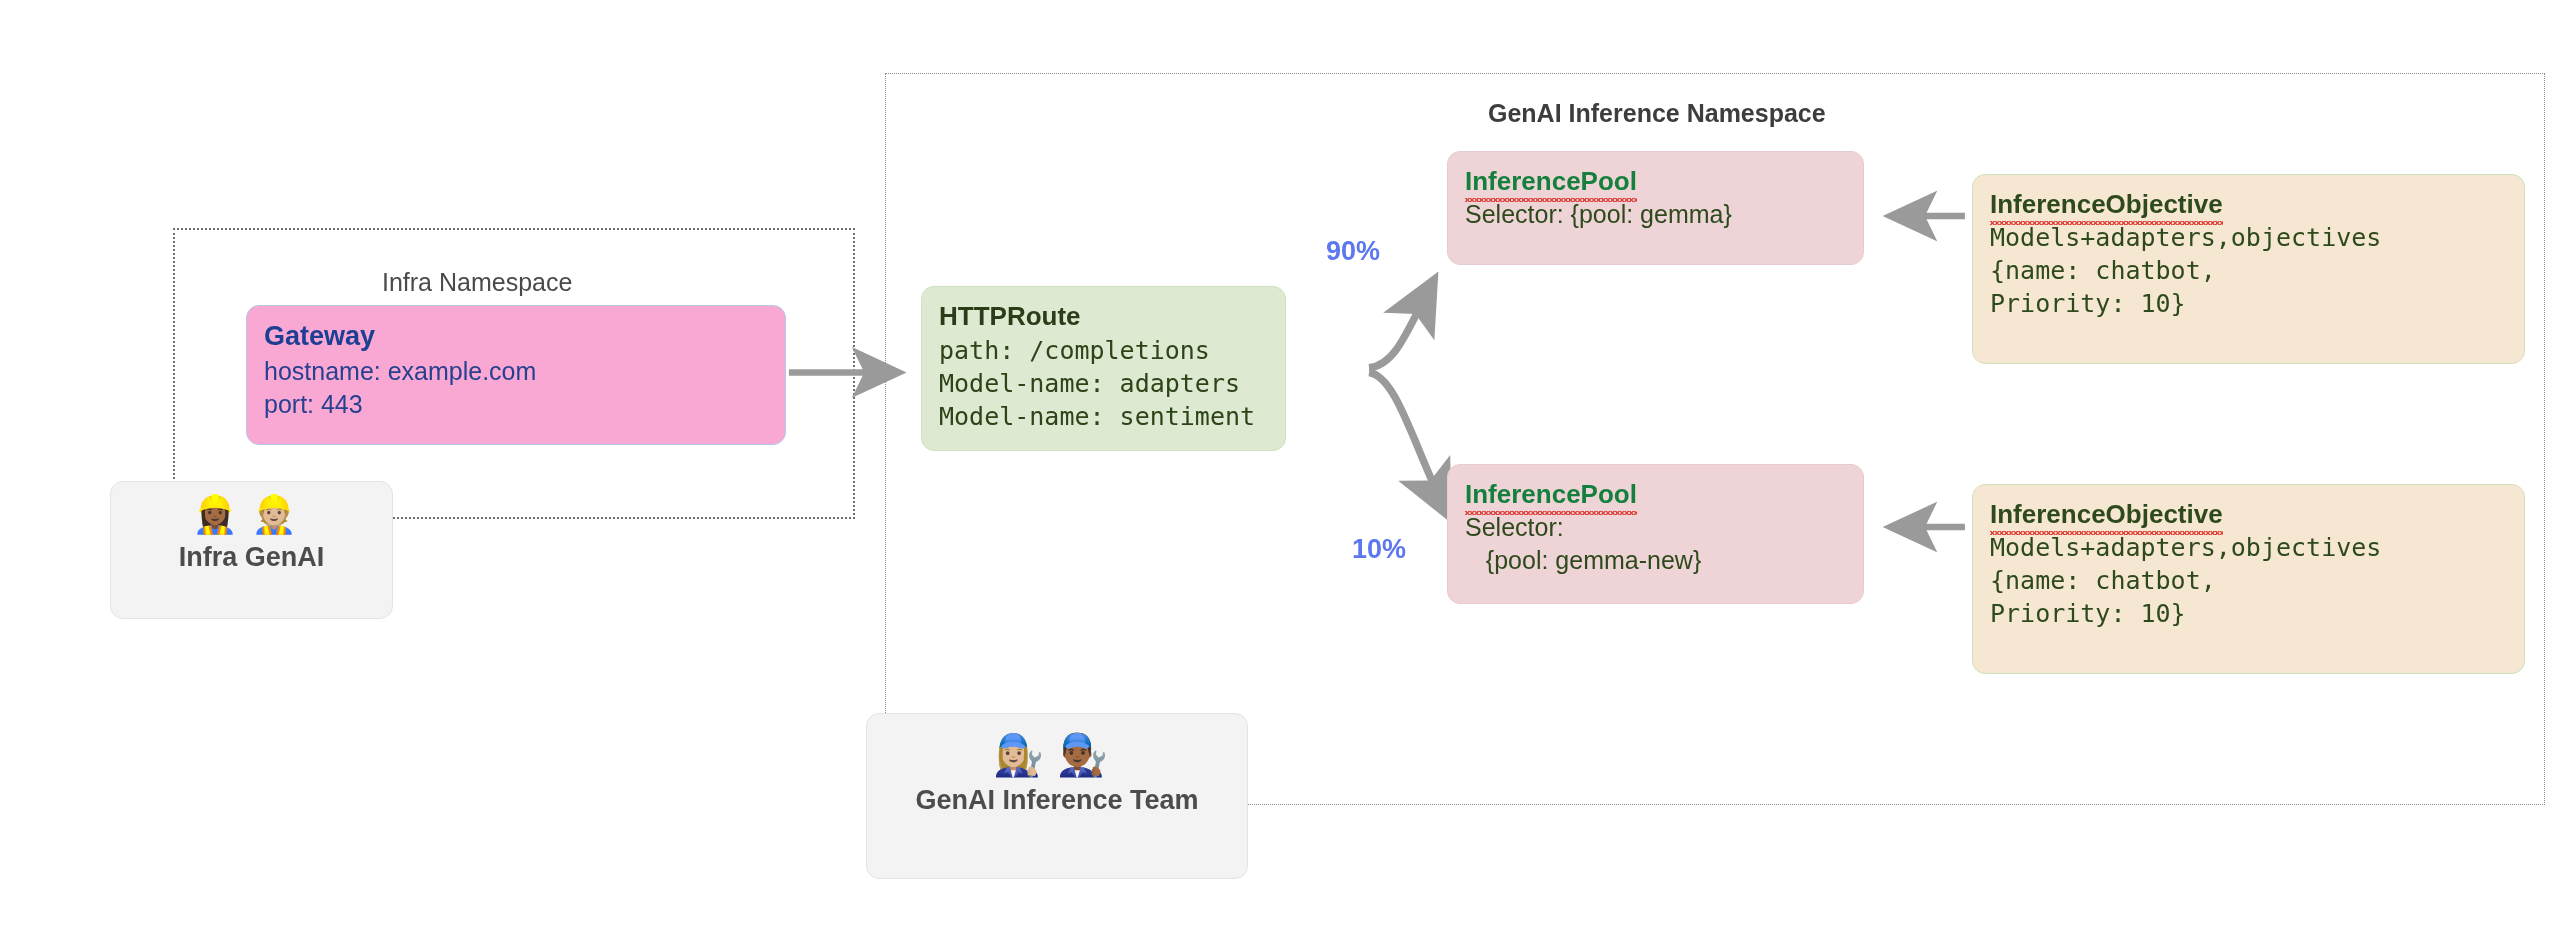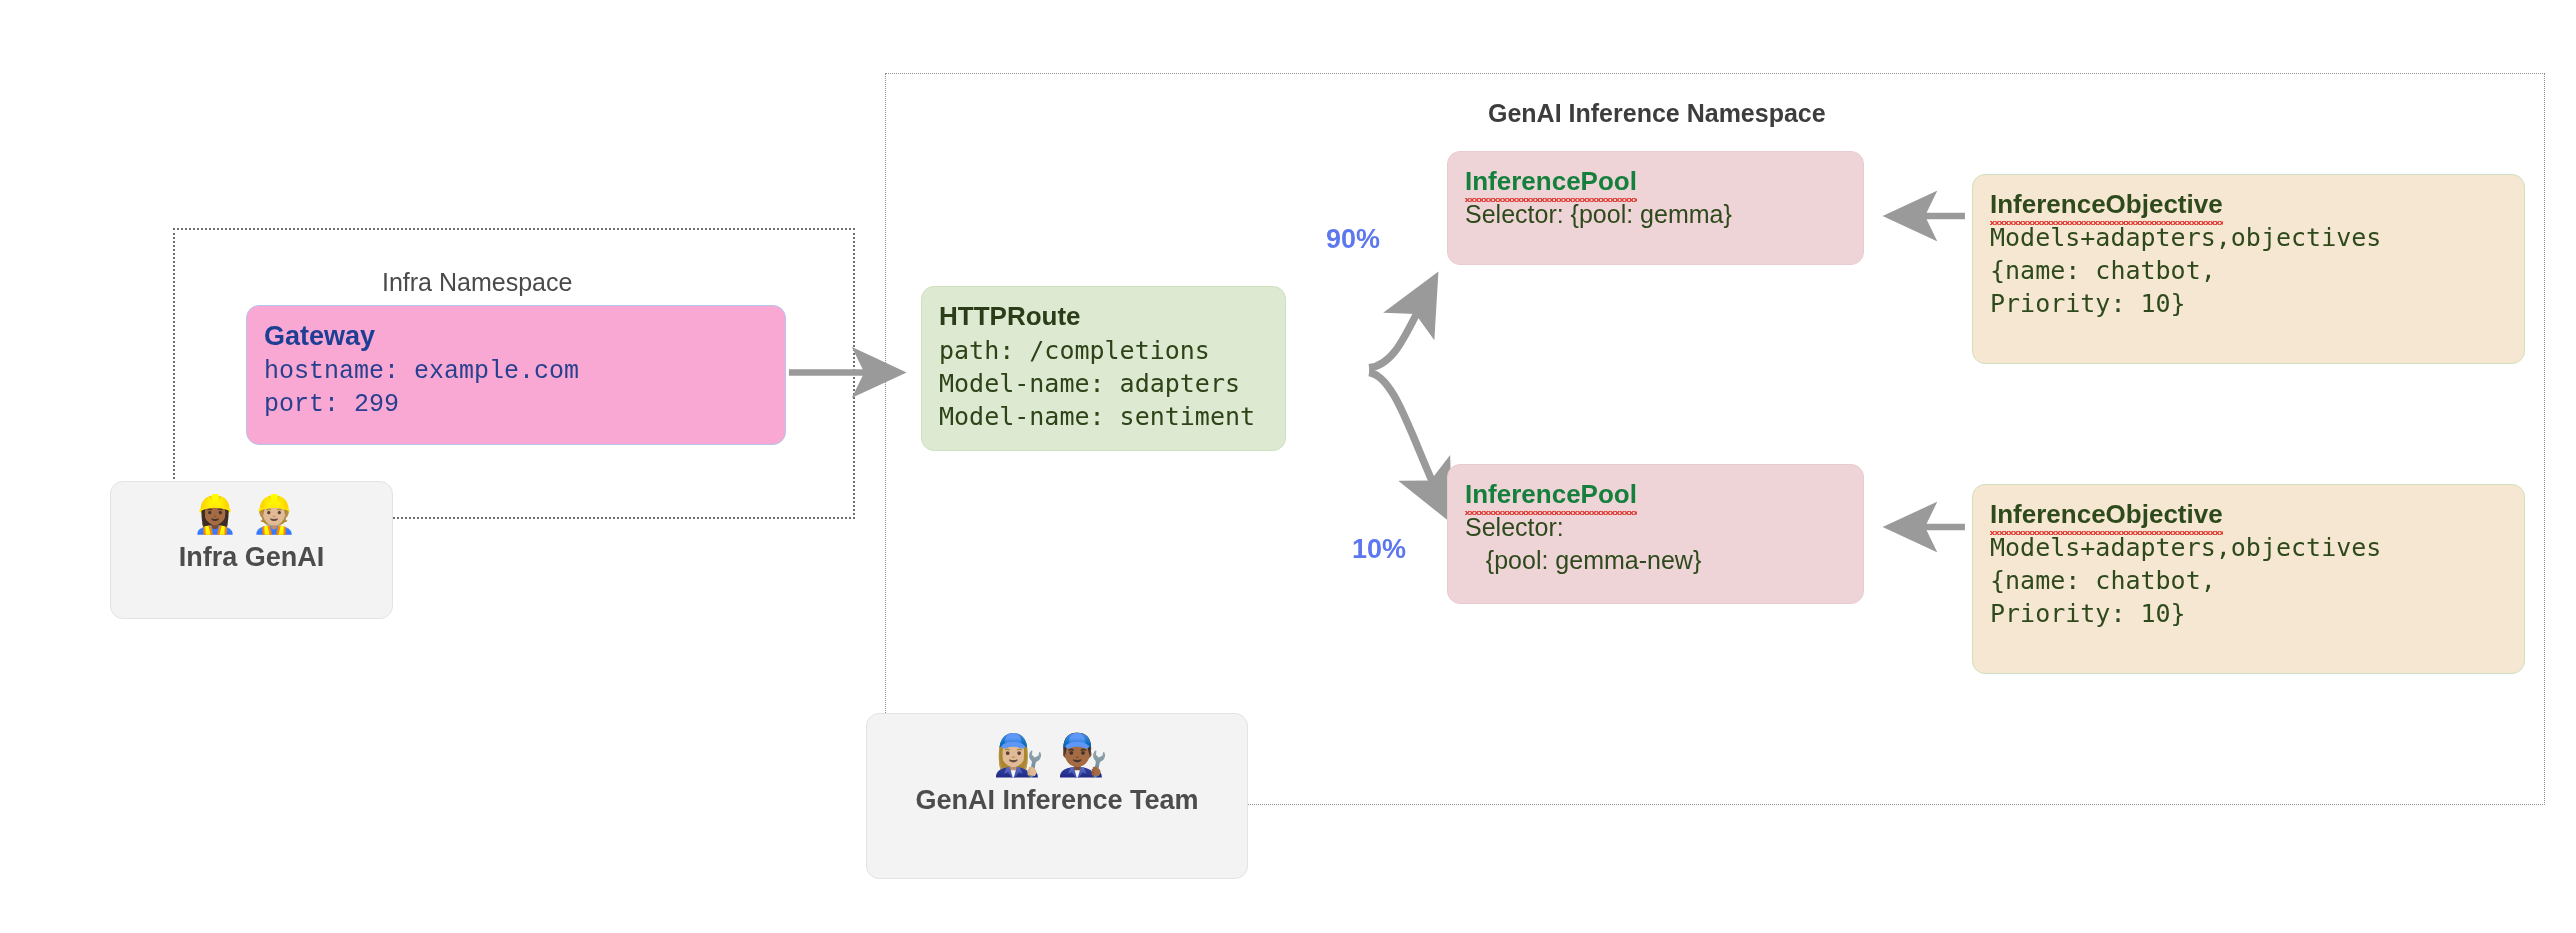--- a/index.html
+++ b/index.html
@@ -87,21 +87,21 @@
   }
   #gateway-card .title {
     font-size: 27px;
     color: #1c3f94;
     font-family: "Liberation Sans", sans-serif;
     margin-bottom: 1.9px;
   }
   #gateway-card .line {
     font-size: 25px;
     color: #27408f;
-    font-family: Liberation Mono, monospace;
+    font-family: Liberation Sans, sans-serif;
   }
 
   
   #httproute-card {
     left: 921px;
     top: 286px;
     width: 365px;
     height: 165px;
     background: #dde9d0;
     border: 0.9px solid #cfe0be;
@@ -200,21 +200,21 @@
   }
 
   
   .pct-label {
     position: absolute;
     font-size: 27px;
     font-weight: 700;
     color: #5c77ef;
     white-space: nowrap;
   }
-  #pct-90 { left: 1326px; top: 224px; }
+  #pct-90 { left: 1326px; top: 236px; }
   #pct-10 { left: 1352px; top: 534px; }
 
   
   #arrow-layer {
     position: absolute;
     left: 0;
     top: 0;
     width: 2576px;
     height: 933px;
     pointer-events: none;
@@ -245,21 +245,21 @@
     <path d="M1470,400 C1500,404 1518,480 1555,554" stroke="#9a9a9a" stroke-width="8" fill="none" marker-end="url(#ah)"></path>
 
     <path d="M2110,232 L2030,232" stroke="#9a9a9a" stroke-width="7" fill="none" marker-end="url(#ah)"></path>
 
     <path d="M2110,566 L2030,566" stroke="#9a9a9a" stroke-width="7" fill="none" marker-end="url(#ah)"></path>
   </svg>
 
   <div class="card" id="gateway-card">
     <span class="title">Gateway</span>
     <span class="line">hostname: example.com</span>
-    <span class="line">port: 299</span>
+    <span class="line">port: 443</span>
   </div>
 
   <div class="card" id="httproute-card">
     <span class="title">HTTPRoute</span>
     <span class="line">path: /completions</span>
     <span class="line">Model-name: adapters</span>
     <span class="line">Model-name: sentiment</span>
   </div>
 
   <div class="card pool-card" id="pool-gemma">

